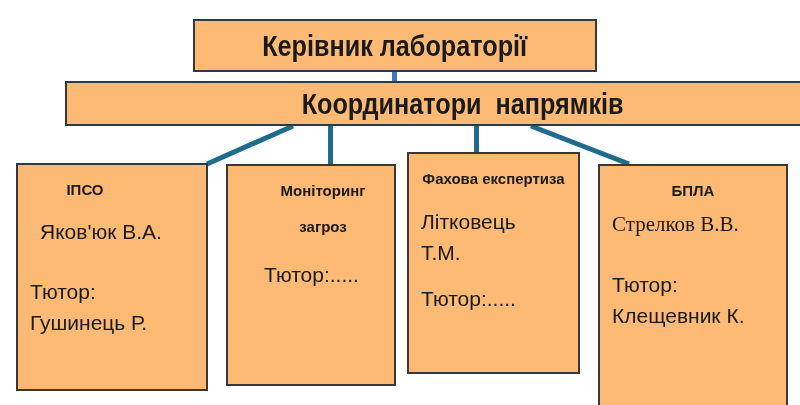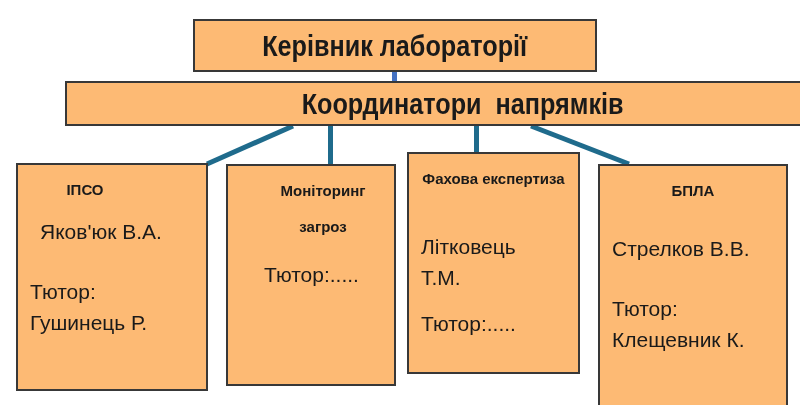--- a/index.html
+++ b/index.html
@@ -69,23 +69,23 @@
   .dept p {
     margin: 0;
     font-size: 21px;
     line-height: 31px;
     white-space: pre-wrap;
   }
   #dept-0 .p0 { margin-top: 8px; margin-left: 10px; }
   #dept-0 .p1 { margin-top: 29px; }
   #dept-1 .p0 { margin-top: 17px; }
   #dept-1 .p1 { margin-top: 14px; }
-  #dept-2 .p0 { margin-top: 34px; }
+  #dept-2 .p0 { margin-top: 9px; }
   #dept-2 .p1 { margin-top: 15px; }
-  #dept-3 .p0 { margin-top: 24px; }
+  #dept-3 .p0 { margin-top: 0; font-family: Liberation Serif, serif; }
   #dept-3 .p1 { margin-top: 29px; }
 </style>
 </head>
 <body>
 
 <div class="canvas">
 
   <svg class="svg-layer" width="800" height="405" viewBox="0 0 800 405" aria-hidden="true">
     <line class="line-blue" x1="394.5" y1="70" x2="394.5" y2="83"></line>
     <line class="line-teal" x1="293" y1="126" x2="207" y2="164"></line>

